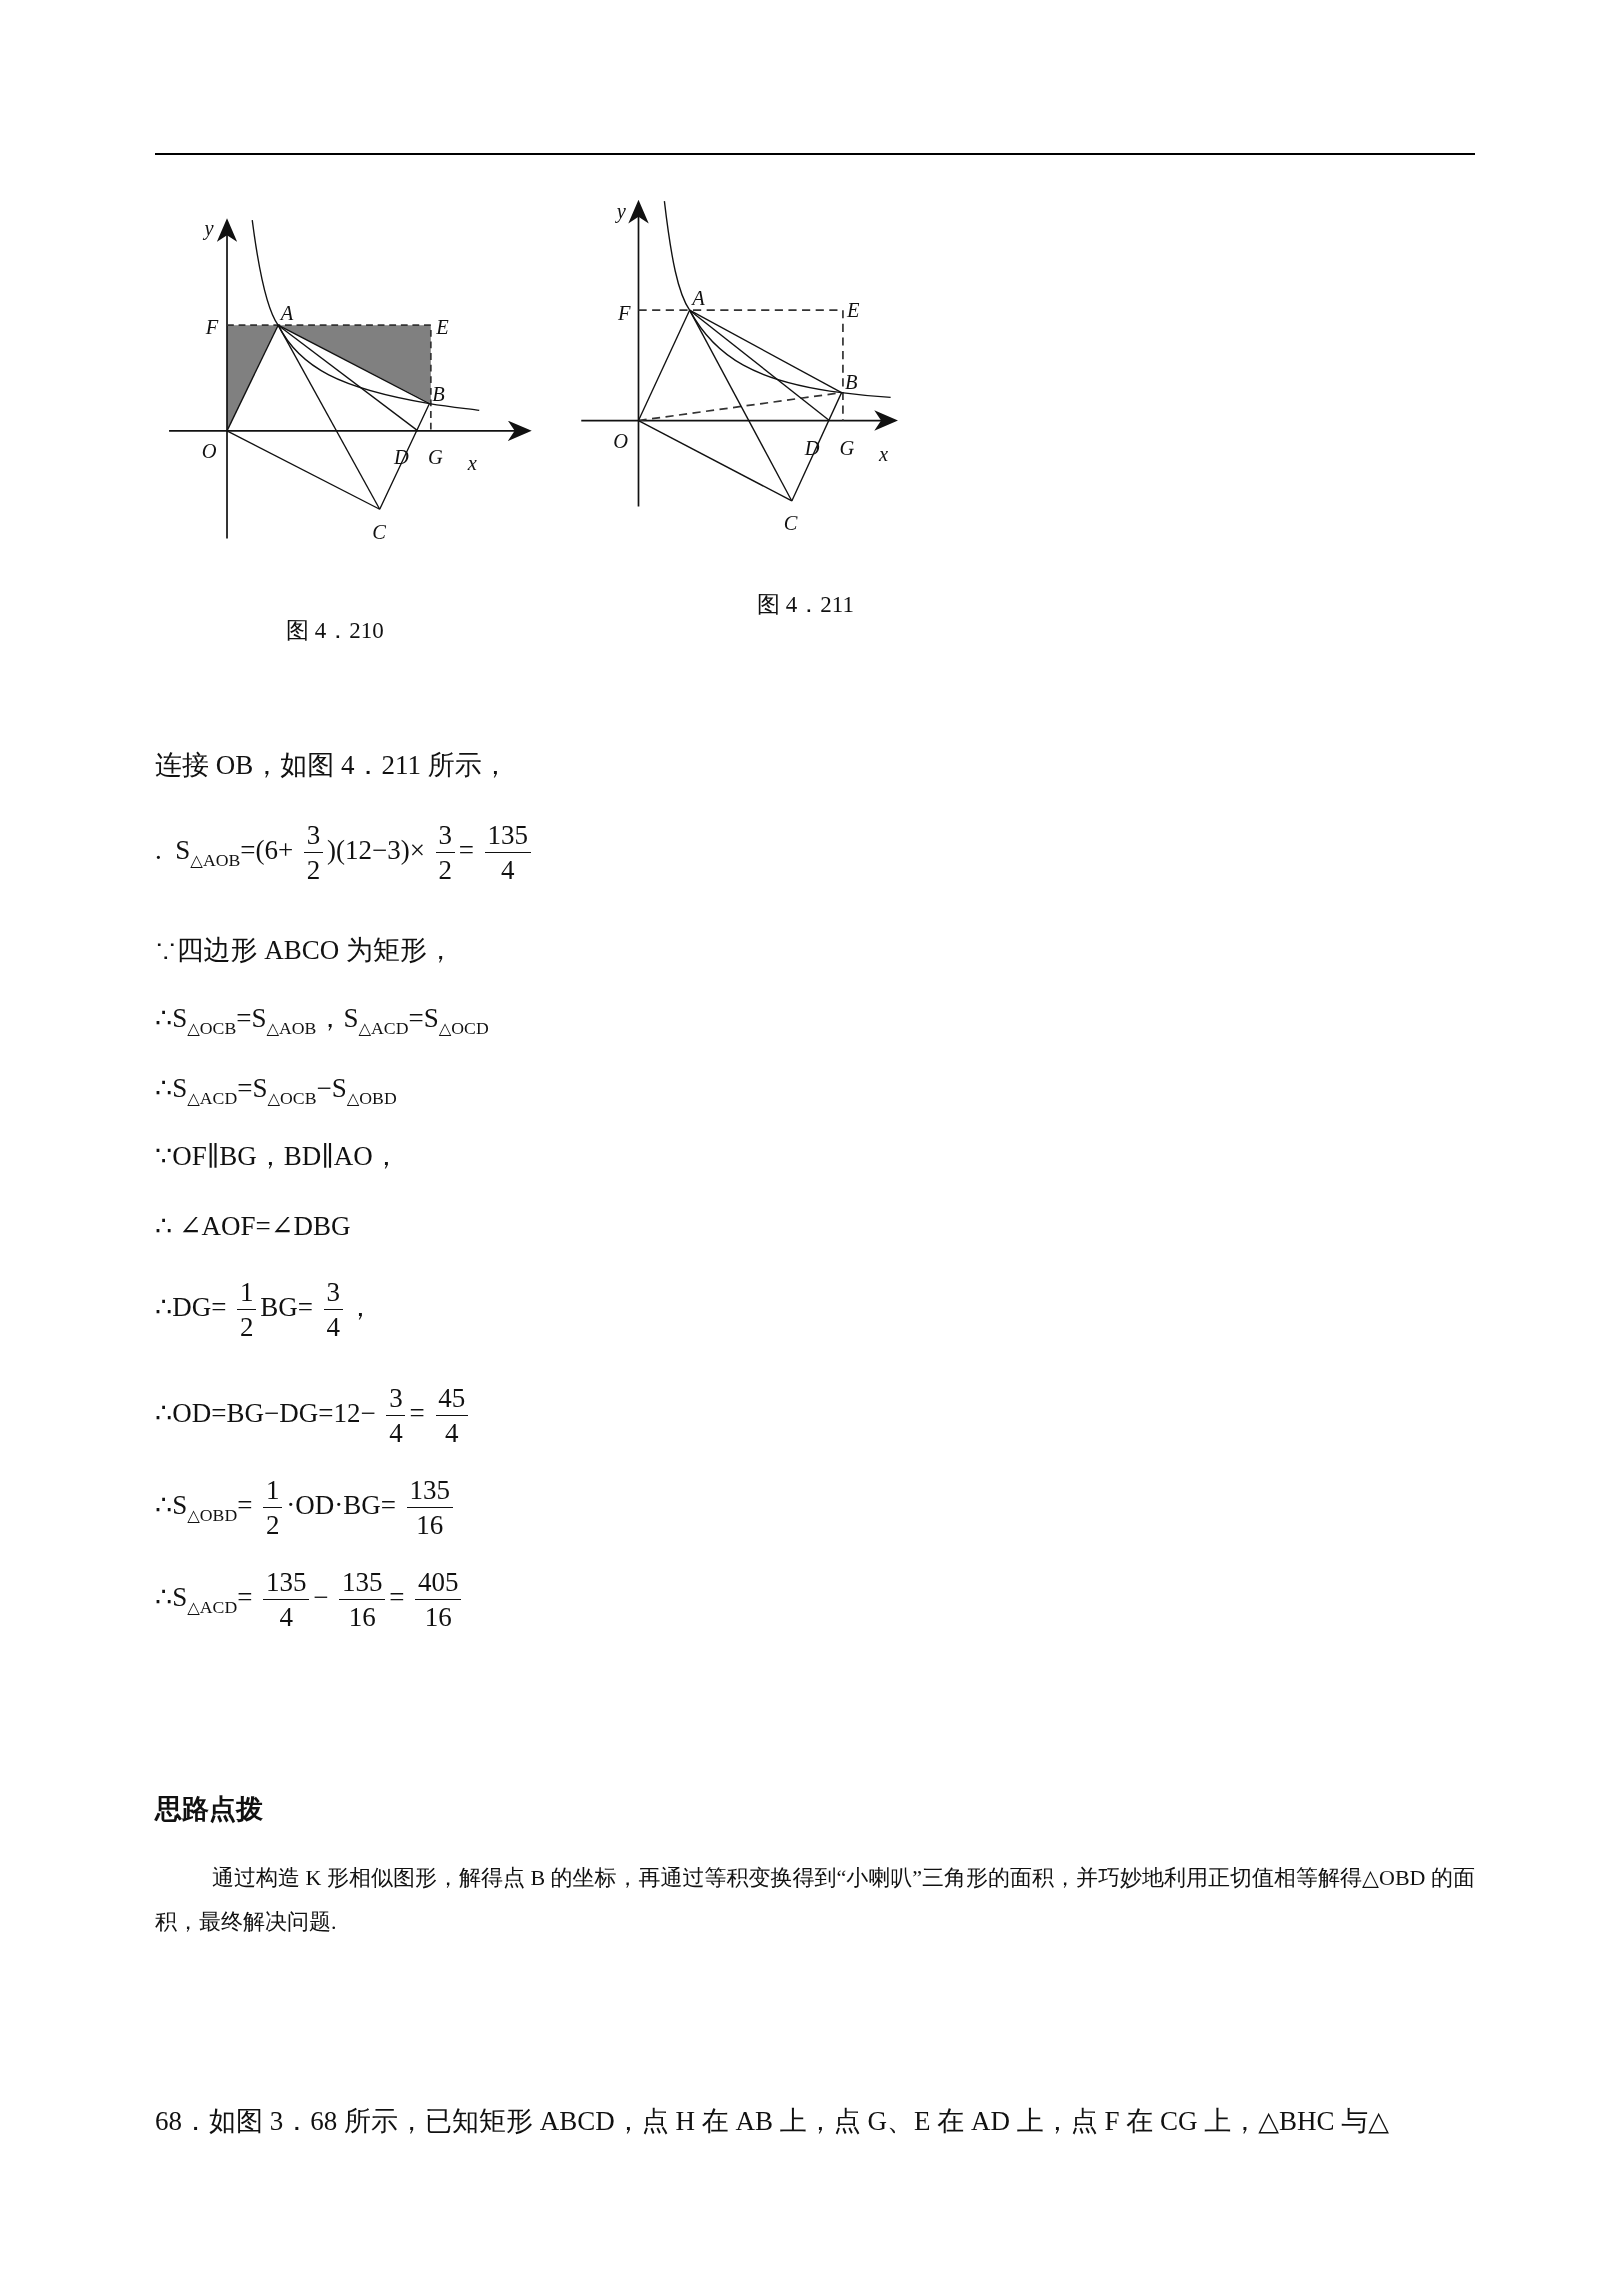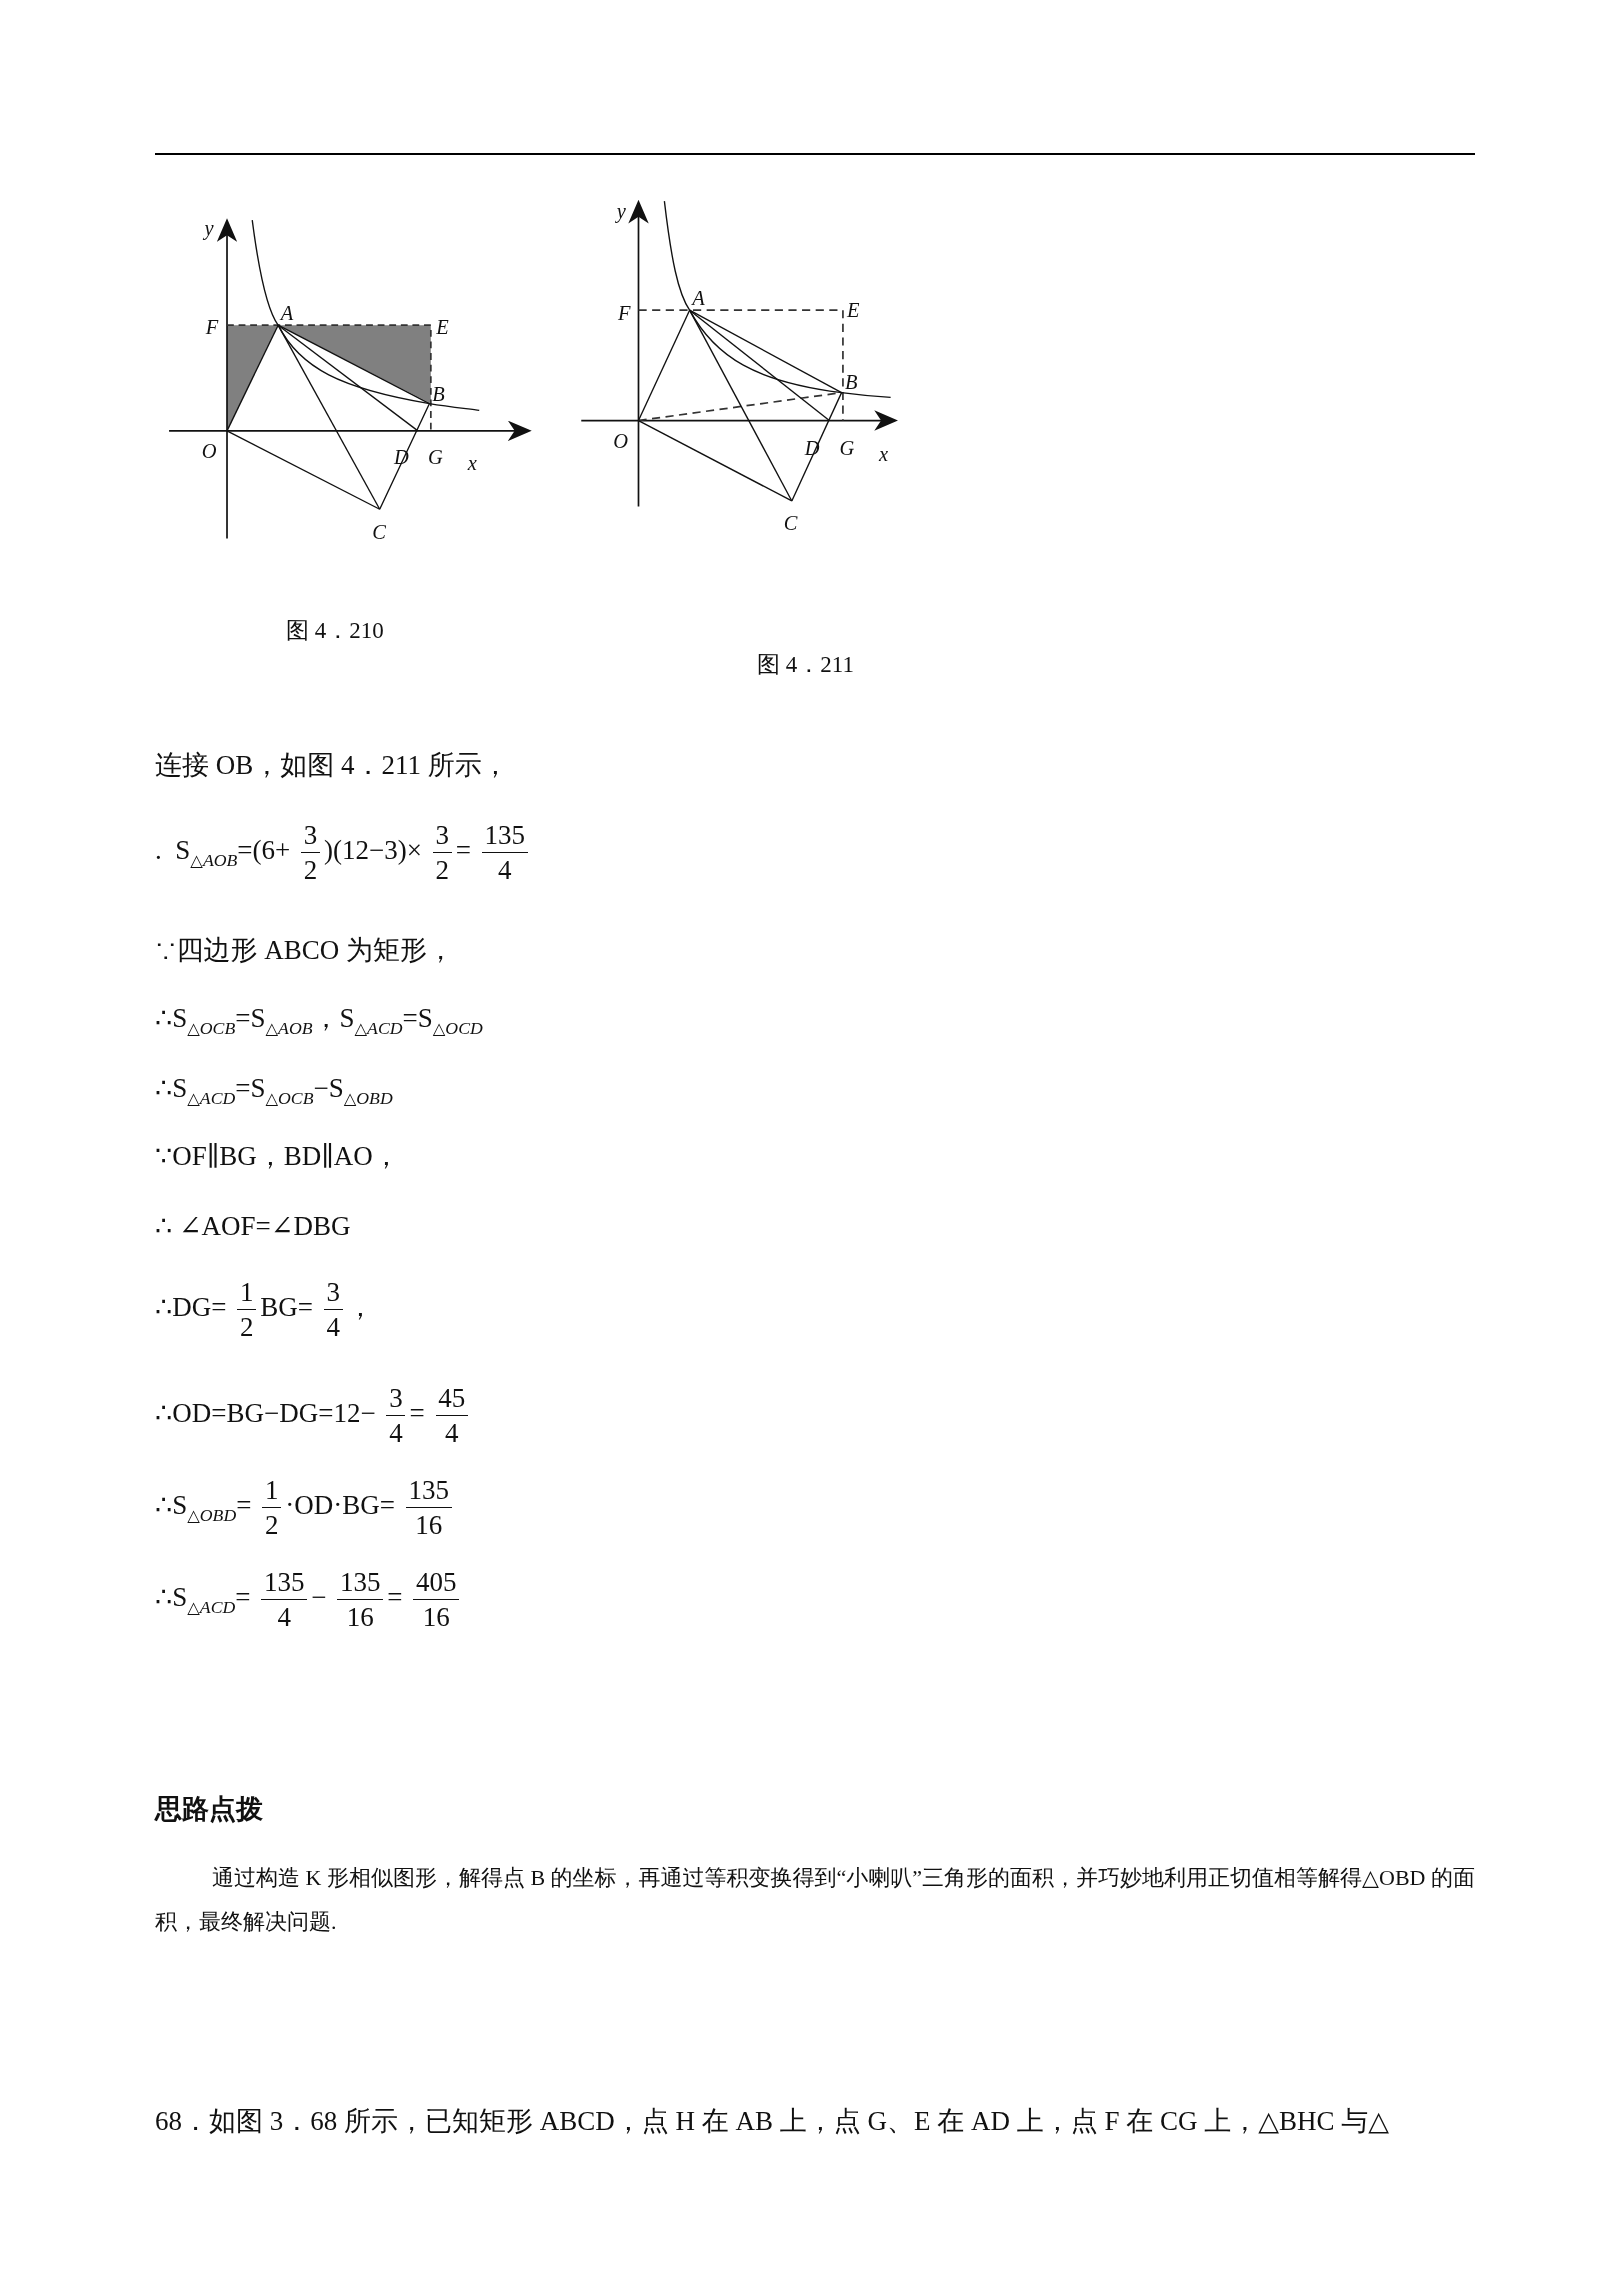--- a/index.html
+++ b/index.html
@@ -3,21 +3,21 @@
 <meta charset="utf-8">
 <style>
   html, body { margin:0; padding:0; background:#ffffff; }
   body { width:1623px; height:2295px; position:relative; overflow:hidden;
          font-family:"Liberation Serif","DejaVu Serif",serif; color:#111; }
   .rule { position:absolute; left:155px; top:153px; width:1320px; height:2px; background:#000; }
   .figure { position:absolute; }
   .caption { position:absolute; font-size:23px; line-height:33px; white-space:nowrap; }
   .line { position:absolute; left:155px; font-size:27px; line-height:33px; white-space:nowrap; }
   .it { }
-  .sub { font-style:italic; font-size:17.7px; vertical-align:-6.8px; }
+  .sub { font-size:17.7px; vertical-align:-6.8px; }
   .tri { font-style:normal; font-size:16.4px; vertical-align:-6.8px; }
   .frac { display:inline-flex; flex-direction:column; align-items:center; vertical-align:middle; margin:0 4.1px; }
   .frac .num { line-height:34px; padding:0 2.7px; border-bottom:1.4px solid #111; }
   .frac .den { line-height:35px; }
   .heading { position:absolute; left:155px; font-size:27px; font-weight:bold; line-height:33px; }
   .para { position:absolute; left:155px; width:1323px; font-size:22px; line-height:44px; text-indent:57px; }
   svg text { font-family:"Liberation Serif","DejaVu Serif",serif; font-style:italic; }
 </style>
 </head>
 <body>
@@ -90,21 +90,21 @@
     <text x="1240" y="570">B</text>
     <text x="900" y="657">O</text>
     <text x="1181" y="667">D</text>
     <text x="1232" y="667">G</text>
     <text x="1290" y="677">x</text>
     <text x="1150" y="778">C</text>
   </g>
 </svg>
 
 <div class="caption" style="left:286px;top:614px">图 4．210</div>
-<div class="caption" style="left:757px;top:648px">图 4．211</div>
+<div class="caption" style="left:757px;top:588px">图 4．211</div>
 
 <div class="line" style="top:749px">
   <span>连接 </span><span class="it">OB</span><span>，如图 4．211 所示，</span>
 </div>
 
 <div class="line" style="top:818px">
   <span>.</span>&nbsp;&nbsp;<span class="it">S</span><span class="tri">△</span><span class="sub">AOB</span><span>=(6+</span>
   <span class="frac">
       <span class="num">3</span>
       <span class="den">2</span>

